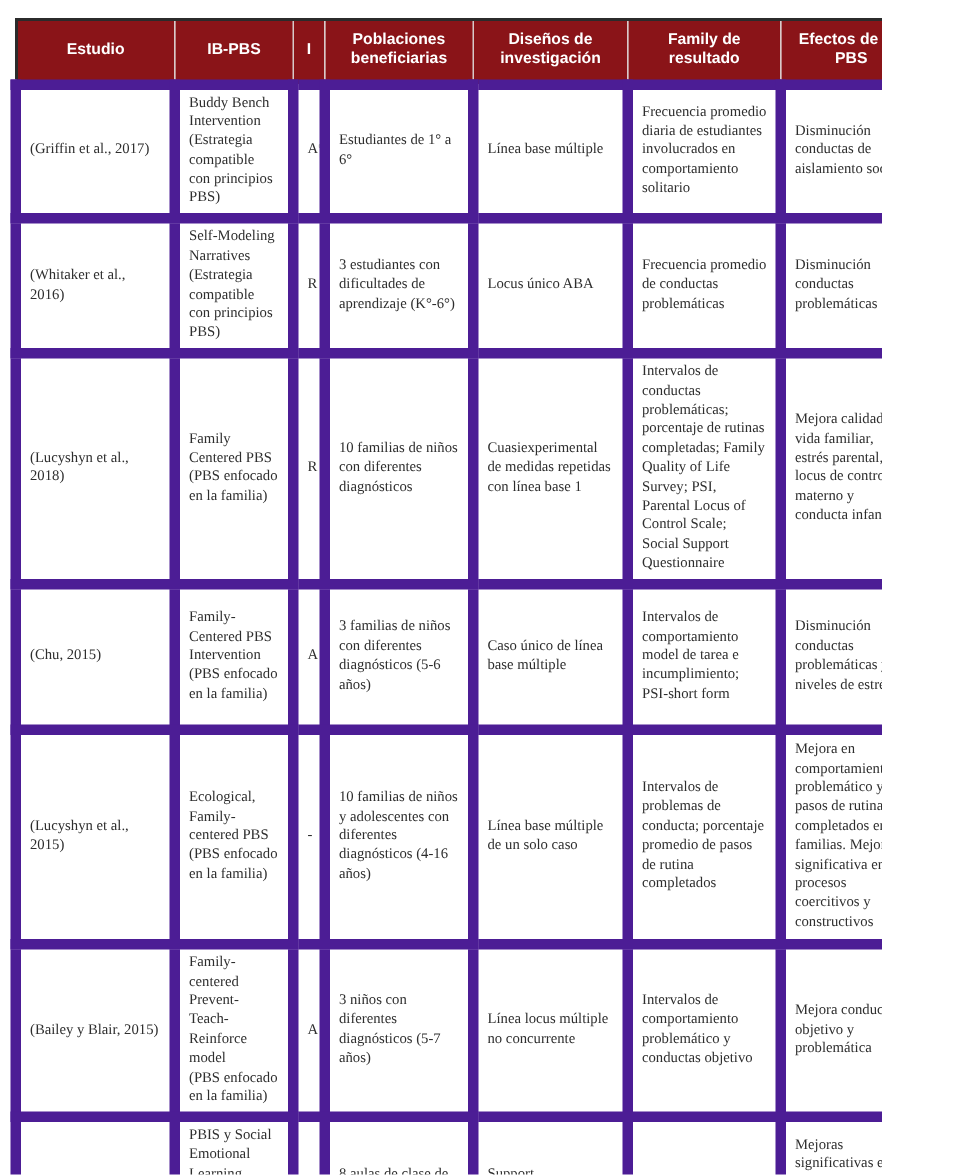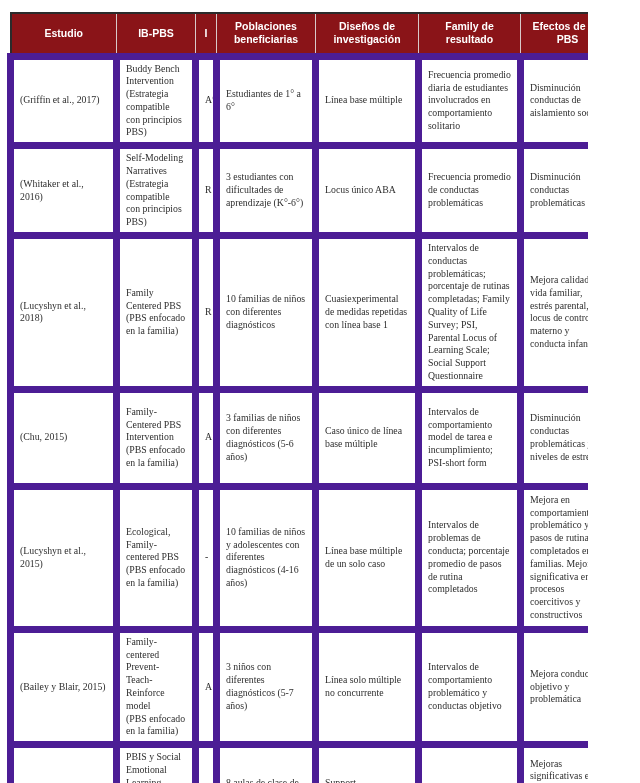--- a/index.html
+++ b/index.html
@@ -121,21 +121,21 @@
         <td>Disminución conductas problemáticas</td>
         <td class="center">-</td>
       </tr>
       <tr style="height:144px">
         <td>(Lucyshyn et al., 2018)</td>
         <td>Family Centered PBS
 (PBS enfocado en la familia)</td>
         <td class="center">R</td>
         <td>10 familias de niños con diferentes diagnósticos</td>
         <td>Cuasiexperimental de medidas repetidas con línea base 1</td>
-        <td>Intervalos de conductas problemáticas; porcentaje de rutinas completadas; Family Quality of Life Survey; PSI, Parental Locus of Learning Scale; Social Support Questionnaire</td>
+        <td>Intervalos de conductas problemáticas; porcentaje de rutinas completadas; Family Quality of Life Survey; PSI, Parental Locus of Control Scale; Social Support Questionnaire</td>
         <td>Mejora calidad de vida familiar, estrés parental, locus de control materno y conducta infantil</td>
         <td class="center">-</td>
       </tr>
       <tr style="height:97px">
         <td>(Chu, 2015)</td>
         <td>Family-Centered PBS Intervention
 (PBS enfocado en la familia)</td>
         <td class="center">A</td>
         <td>3 familias de niños con diferentes diagnósticos (5-6 años)</td>
         <td>Caso único de línea base múltiple</td>
@@ -153,21 +153,21 @@
         <td>Intervalos de problemas de conducta; porcentaje promedio de pasos de rutina completados</td>
         <td>Mejora en comportamiento problemático y pasos de rutina completados en 9 familias. Mejora significativa en procesos coercitivos y constructivos</td>
         <td class="center">F</td>
       </tr>
       <tr style="height:91px">
         <td>(Bailey y Blair, 2015)</td>
         <td>Family-centered Prevent- Teach- Reinforce model
 (PBS enfocado en la familia)</td>
         <td class="center">A</td>
         <td>3 niños con diferentes diagnósticos (5-7 años)</td>
-        <td>Línea solo múltiple no concurrente</td>
+        <td>Línea locus múltiple no concurrente</td>
         <td>Intervalos de comportamiento problemático y conductas objetivo</td>
         <td>Mejora conducta objetivo y problemática</td>
         <td class="center">F</td>
       </tr>
       <tr style="height:86px">
         <td>(Cook et al., 2015)</td>
         <td>PBIS y Social Emotional Learning
 (Integración de PBS con otros modelos)</td>
         <td class="center">A</td>
         <td>8 aulas de clase de 4° y 5°</td>

